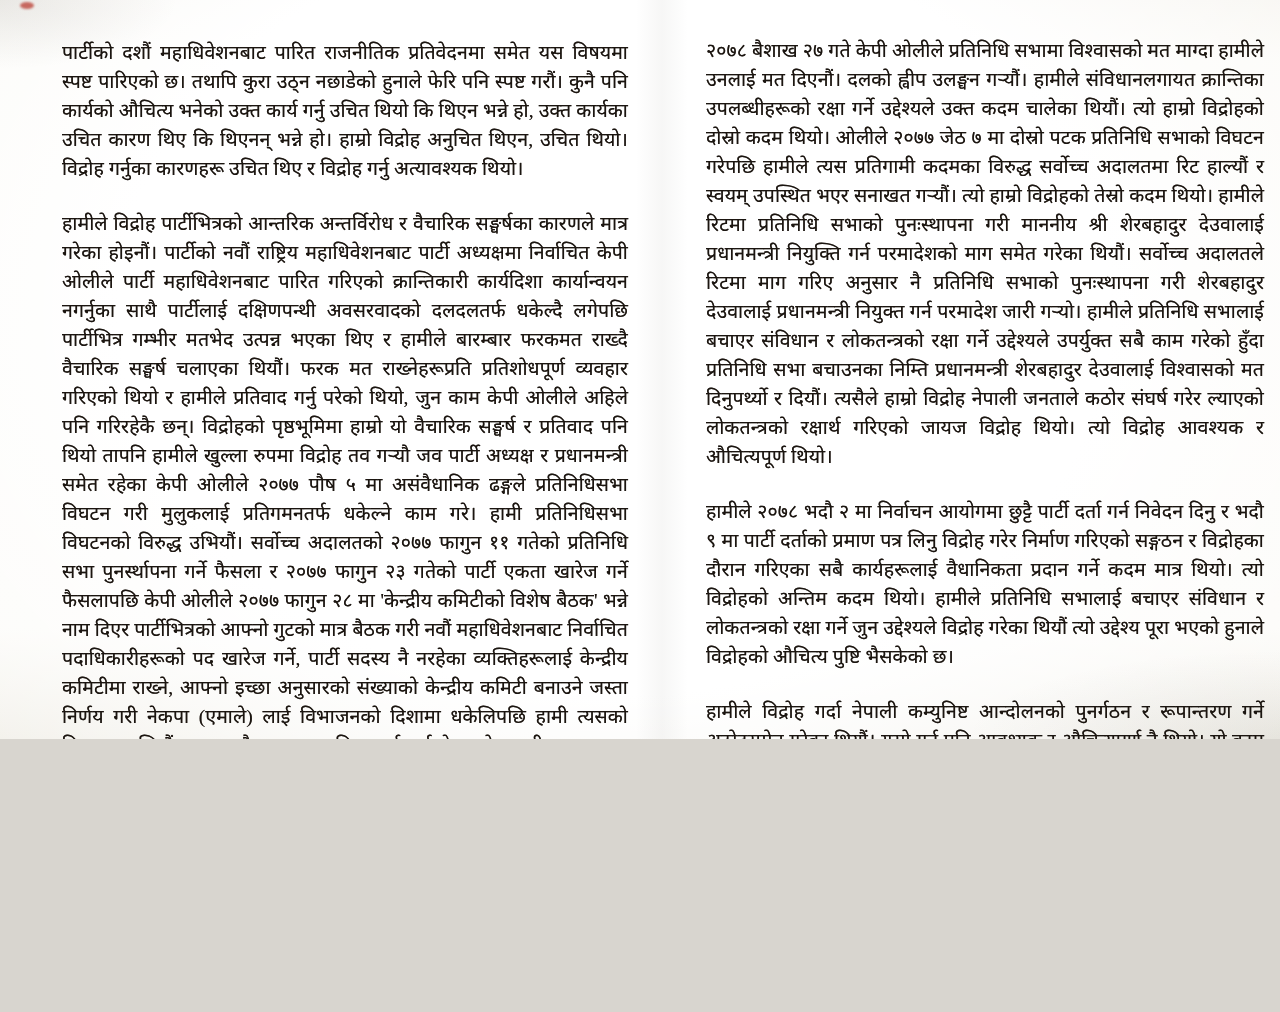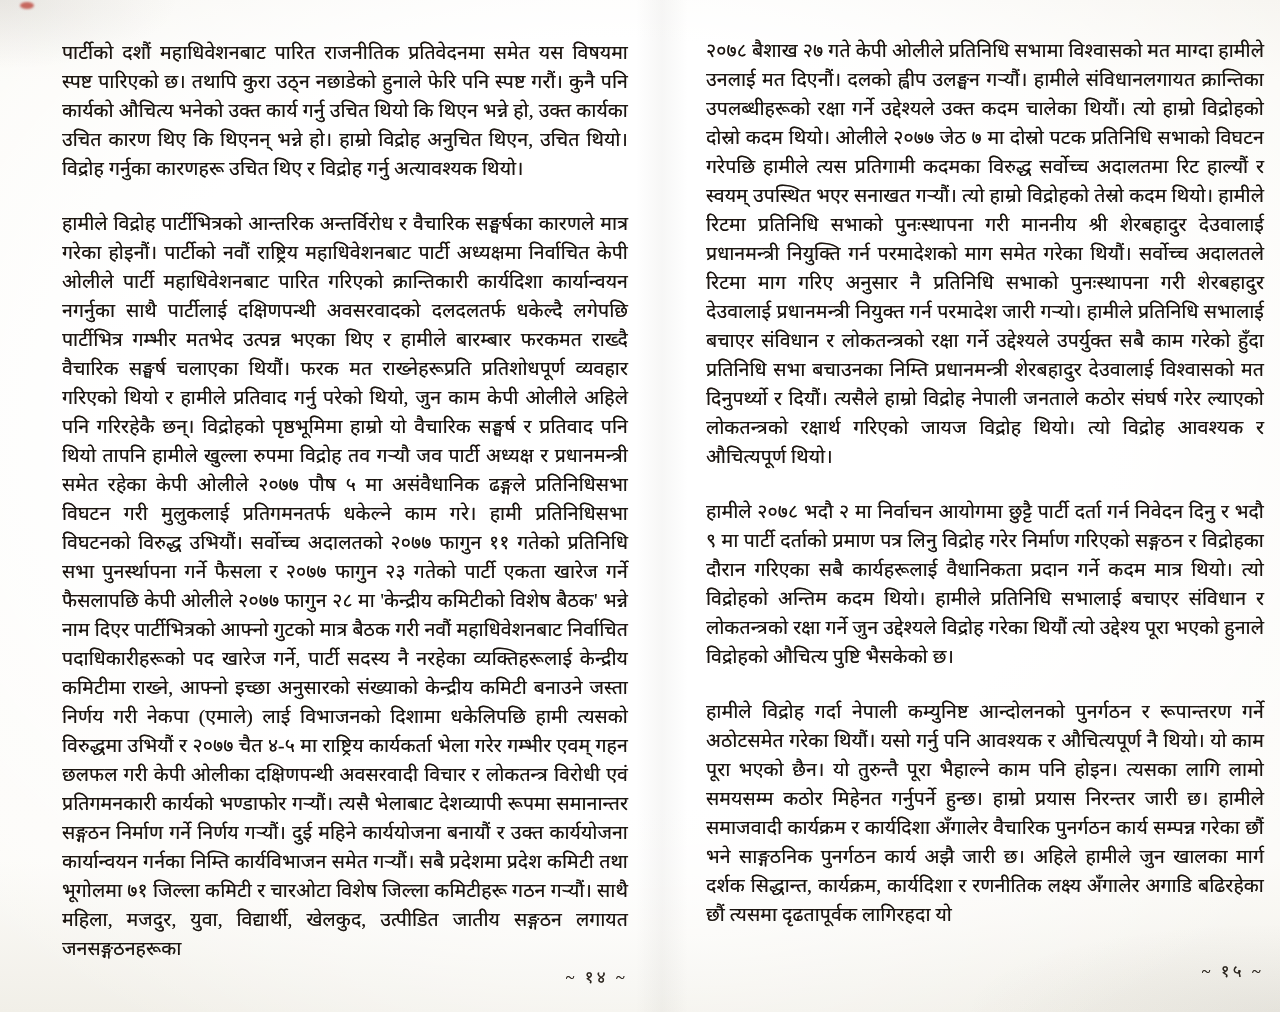--- a/index.html
+++ b/index.html
@@ -3,21 +3,21 @@
 <meta charset="utf-8">
 <style>
   html, body {
     margin: 0;
     padding: 0;
     background: #d8d5cf;
   }
   .scan {
     position: relative;
     width: 1280px;
-    height: 1012px;
+    height: 739px;
     overflow: hidden;
     background:
       radial-gradient(ellipse 900px 700px at 48% 42%, #ffffff 55%, rgba(255,255,255,0) 100%),
       linear-gradient(180deg, #f6f4ef 0%, #fbfaf6 8%, #fcfbf8 85%, #f1efe8 100%);
     font-family: "Liberation Serif", "DejaVu Serif", serif;
   }
   .corner-shade-tl {
     position: absolute; left: 0; top: 0; width: 180px; height: 70px;
     background: radial-gradient(ellipse at 0% 0%, rgba(90,85,75,0.10), rgba(90,85,75,0) 70%);
     pointer-events: none;

